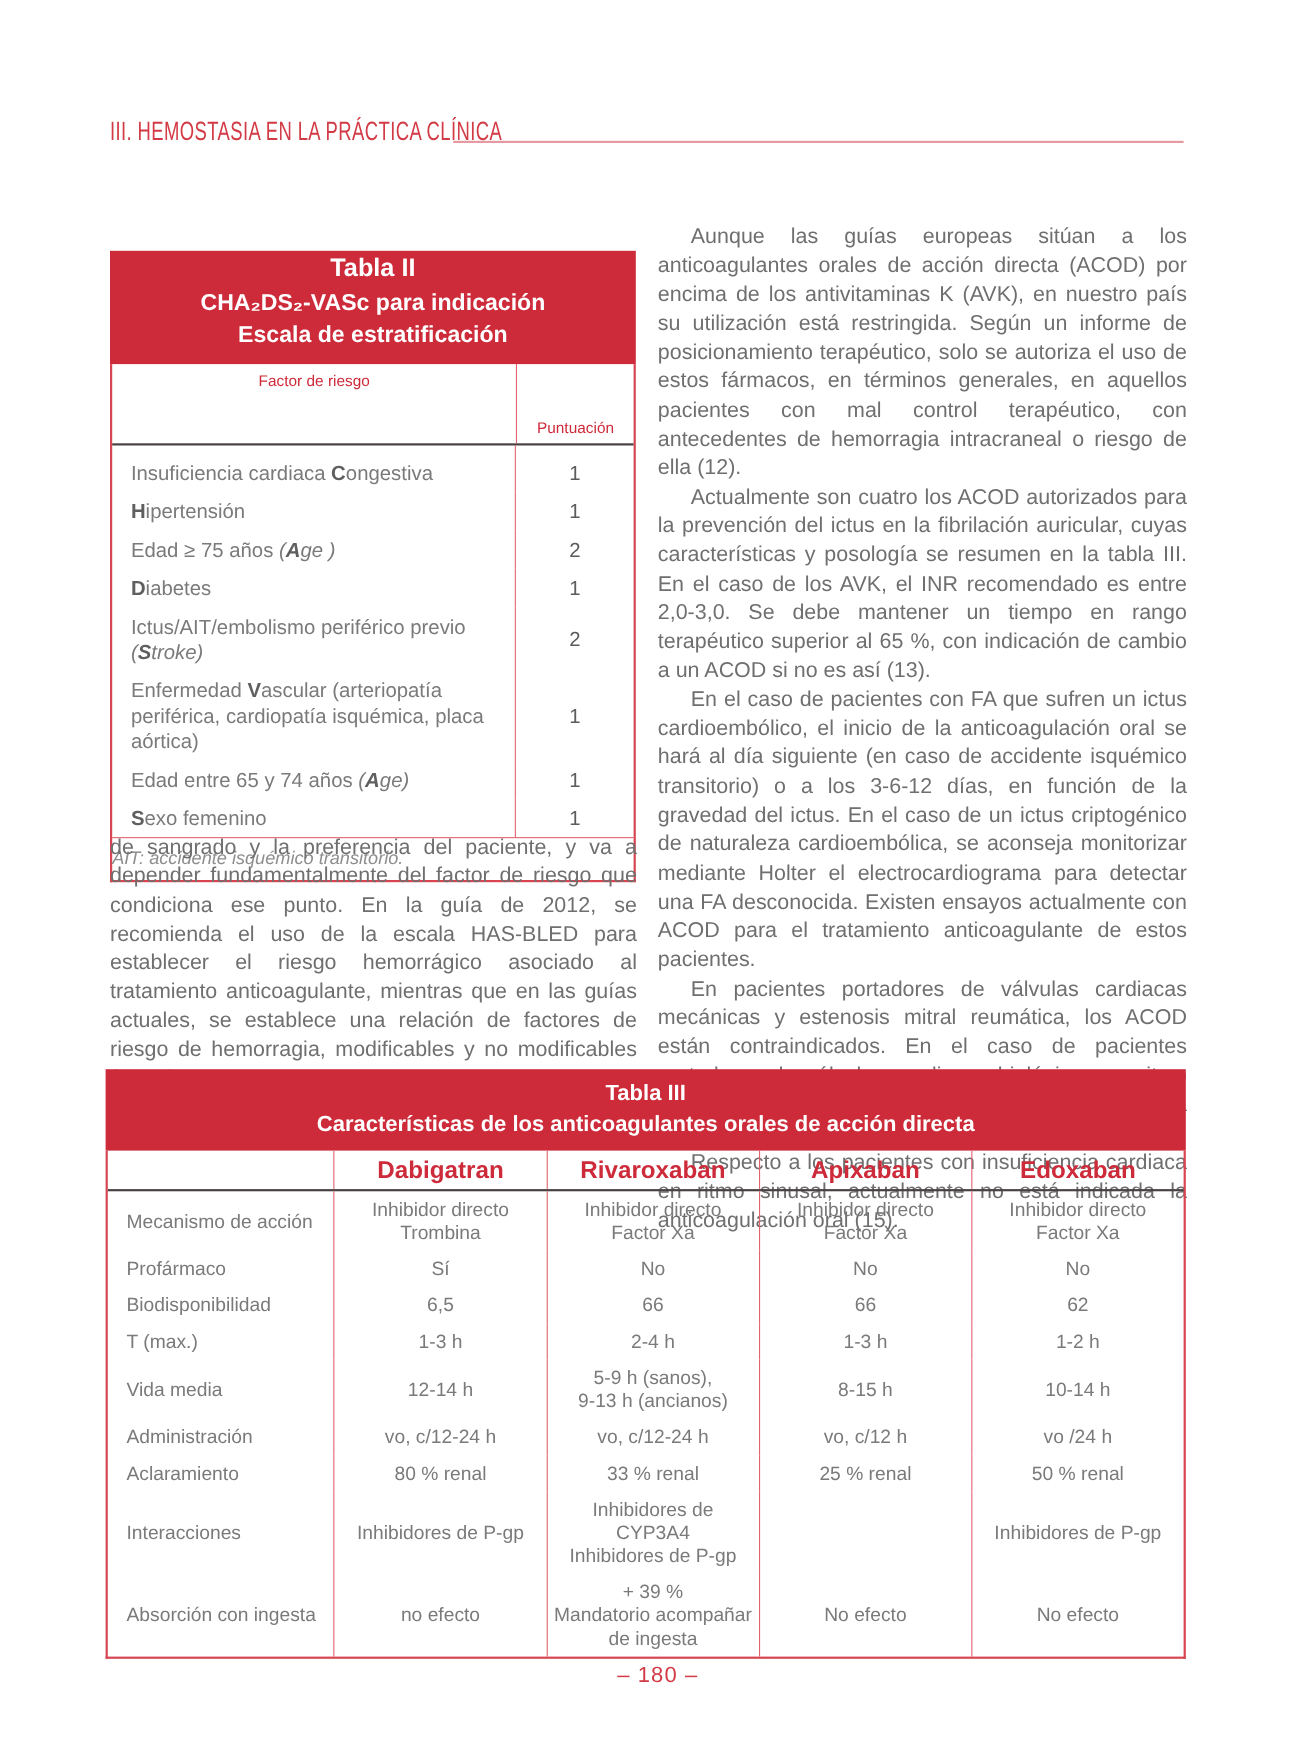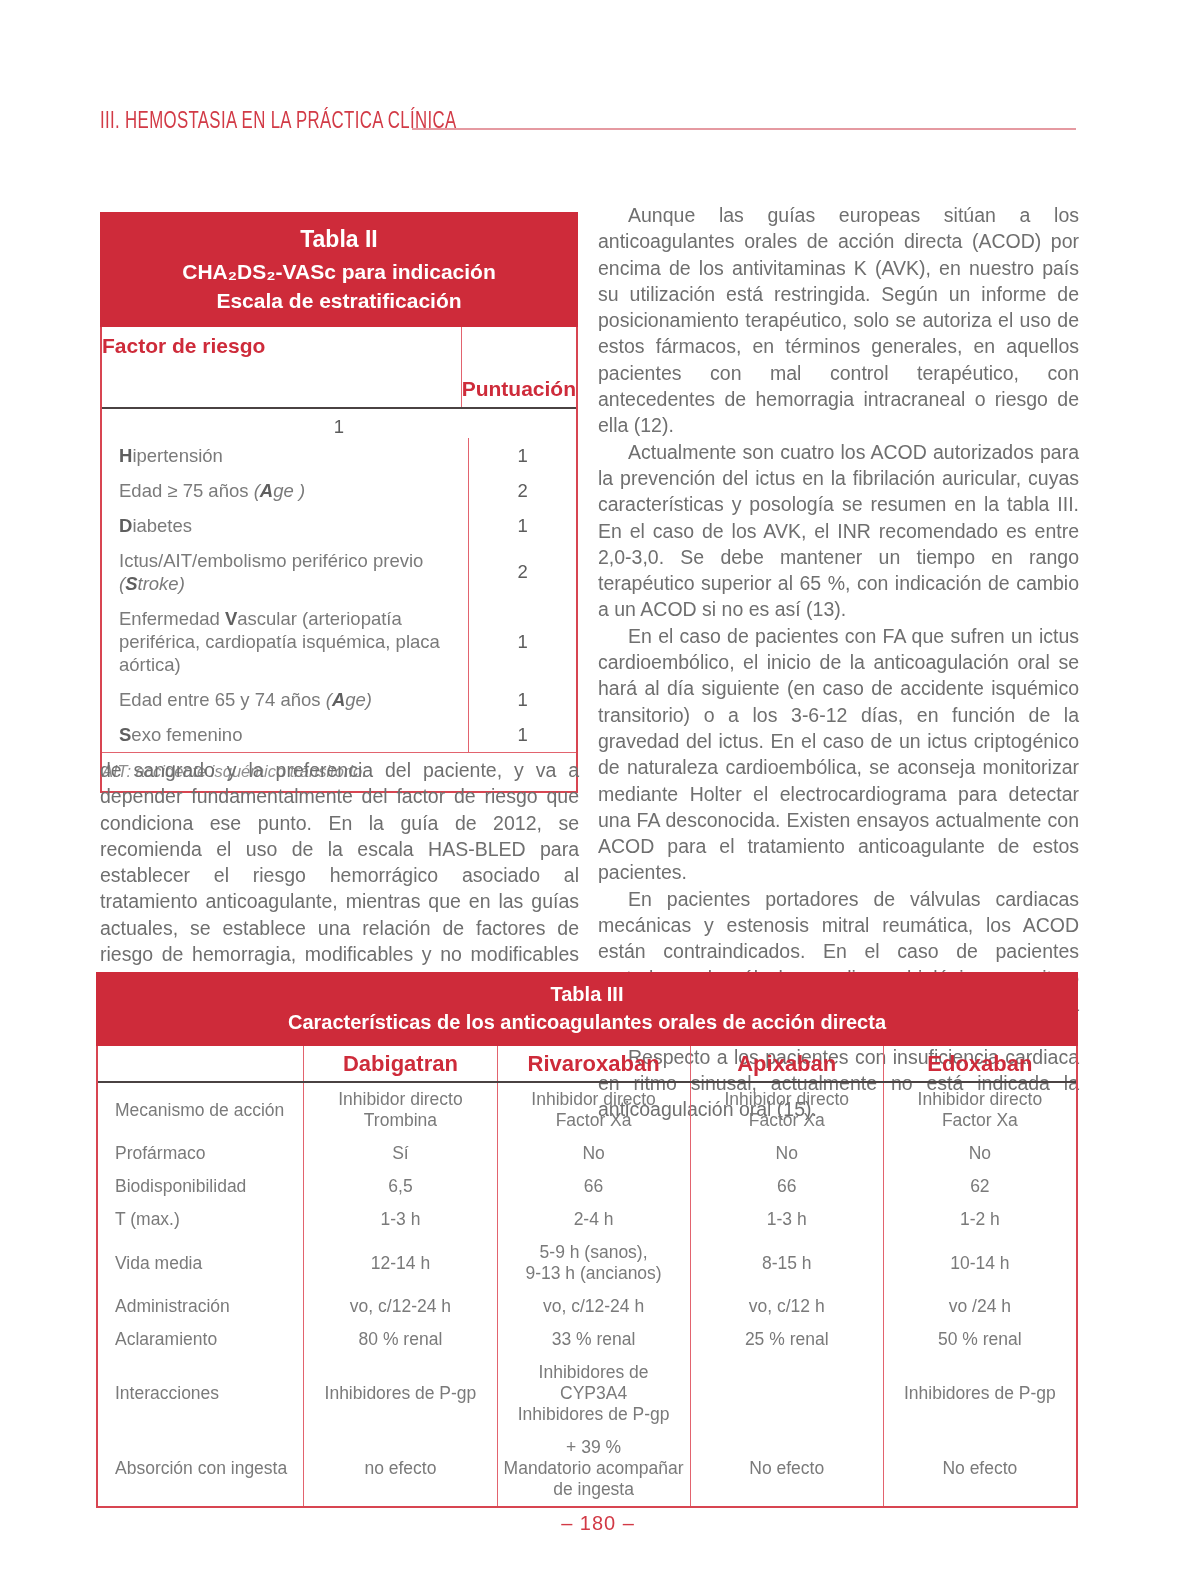--- a/index.html
+++ b/index.html
@@ -22,28 +22,28 @@
   .runhead{position:absolute;left:100px;top:102px;width:976px;height:32px;}
   .runhead-text{
     position:absolute;left:0;bottom:0;color:var(--red-text);
     font-size:24px;font-weight:400;letter-spacing:.5px;white-space:nowrap;
     transform:scaleX(0.70);transform-origin:left bottom;
   }
   .runhead-rule{position:absolute;left:312px;right:0;bottom:4px;height:2px;background:#e59aa1;}
 
   
   .tabla2{position:absolute;left:100px;top:212px;width:478px;}
-  .t2-banner{background:var(--red);color:#fff;text-align:center;font-weight:bold;padding:12px 8px 12px;}
+  .t2-banner{background:var(--red);color:#fff;text-align:center;font-weight:bold;padding:0 8px 12px;margin-top:16px;}
   .t2-banner .banner-title{font-size:23px;line-height:30px;margin-bottom:3px;}
   .t2-banner .banner-line{font-size:21px;line-height:29px;}
   .t2-frame{border:2px solid var(--red-border);border-top:none;}
   .t2-head{display:flex;border-bottom:2px solid var(--dark-line);}
   .t2-head .h1{width:77.5%;border-right:1.5px solid var(--red-thin);}
   .t2-head .h2{flex:1;margin-top:43px;}
-  .t2-head div{color:var(--red);font-weight:bold;font-size:21px;padding:7px 0 6px;}
+  .t2-head div{text-align:center;color:var(--red);font-weight:normal;font-size:14px;padding:7px 0 6px;}
   .t2-row{display:flex;}
   .t2-row:first-child .t2-factor{padding-top:13px;}
   .t2-row:first-child .t2-score{padding-top:7px;}
   .t2-factor{width:77.5%;box-sizing:border-box;border-right:1.5px solid var(--red-thin);
     padding:6px 12px 6px 17px;font-size:18.5px;line-height:23px;color:var(--table-gray);}
   .t2-score{flex:1;display:flex;align-items:center;justify-content:center;
     color:#5c5c5c;font-size:18.5px;padding:0;}
   .seg-b{font-weight:bold;color:#5f5f5f;}
   .seg-i{font-style:italic;}
   .seg-bi{font-weight:bold;font-style:italic;color:#5f5f5f;}
@@ -91,20 +91,21 @@
     <div class="banner-line">CHA₂DS₂-VASc para indicación</div>
     <div class="banner-line">Escala de estratificación</div>
   </div>
   <div class="t2-frame">
     <div class="t2-head">
       <div class="h1">Factor de riesgo</div>
       <div class="h2">Puntuación</div>
     </div>
     <div id="t2-body">
         <div class="t2-row">
+          <div class="t2-factor"><span>Insuficiencia cardiaca </span><span class="seg-b">C</span><span>ongestiva</span></div>
           <div class="t2-score">1</div>
         </div>
         <div class="t2-row">
           <div class="t2-factor"><span class="seg-b">H</span><span>ipertensión</span></div>
           <div class="t2-score">1</div>
         </div>
         <div class="t2-row">
           <div class="t2-factor"><span>Edad ≥ 75 años </span><span class="seg-i">(</span><span class="seg-bi">A</span><span class="seg-i">ge )</span></div>
           <div class="t2-score">2</div>
         </div>

